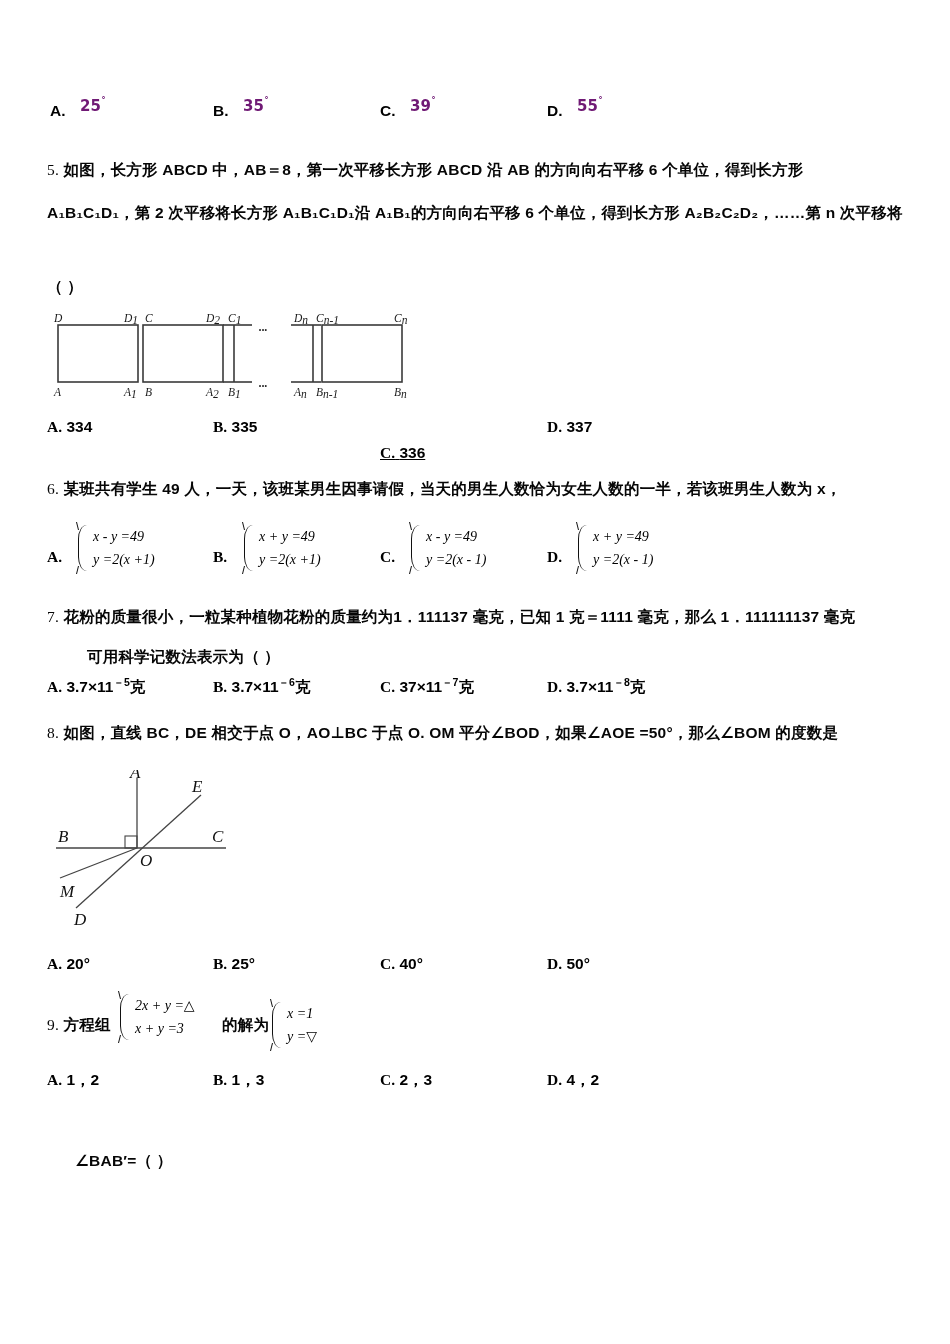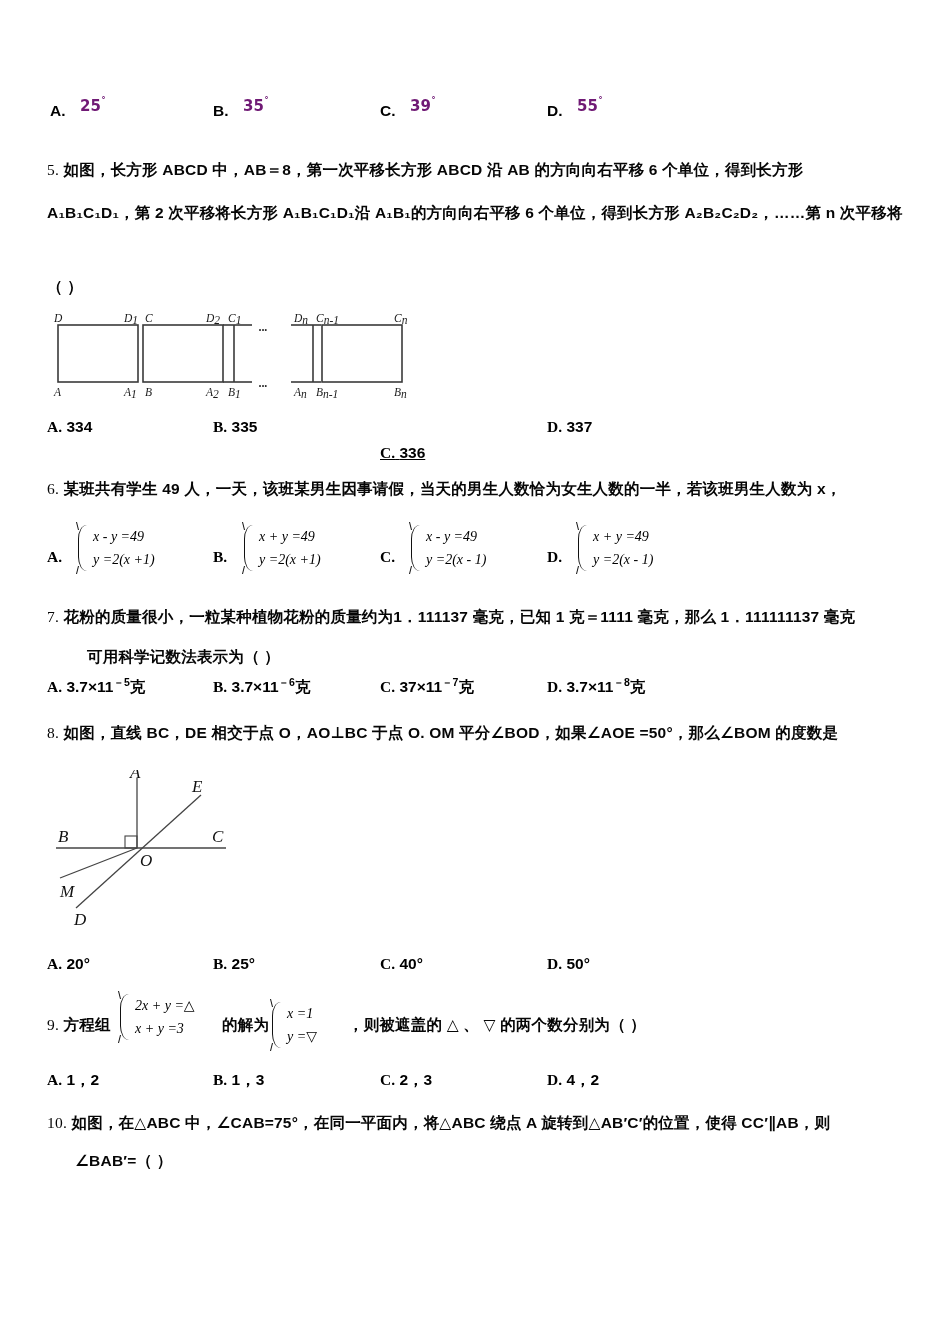--- a/index.html
+++ b/index.html
@@ -331,38 +331,33 @@
     </span>
   </div>
   <div class="abs qline" style="left:222px; top:1015px;">的解为</div>
   <div class="sys" style="left:272px; top:994px;margin-top:8px;">
     <span class="brace"></span>
     <span class="sysrows">
       <div class="it">x =1</div>
       <div class="it">y =▽</div>
     </span>
   </div>
-  <div class="abs qline" style="left:348px; top:1015px;">，则被遮盖的 △ 、 ▽ 的两个数分别为（        ）</div>
 
   <div class="opt" style="left:47px; top:1070px;">
     <span class="lbl">A.</span>
     <span>1，2</span>
   </div>
   <div class="opt" style="left:213px; top:1070px;">
     <span class="lbl">B.</span>
     <span>1，3</span>
   </div>
   <div class="opt" style="left:380px; top:1070px;">
     <span class="lbl">C.</span>
     <span>2，3</span>
   </div>
   <div class="opt" style="left:547px; top:1070px;">
     <span class="lbl">D.</span>
     <span>4，2</span>
   </div>
 
-  <div class="abs qline" style="left:47px; top:1113px;">
-    <span class="qnum">10.</span>
-    <span>如图，在△ABC 中，∠CAB=75°，在同一平面内，将△ABC 绕点 A 旋转到△AB′C′的位置，使得 CC′∥AB，则</span>
-  </div>
   <div class="abs qline" style="left:75px; top:1151px;">∠BAB′=（  ）</div>
 
 </div>
 
 </body></html>

